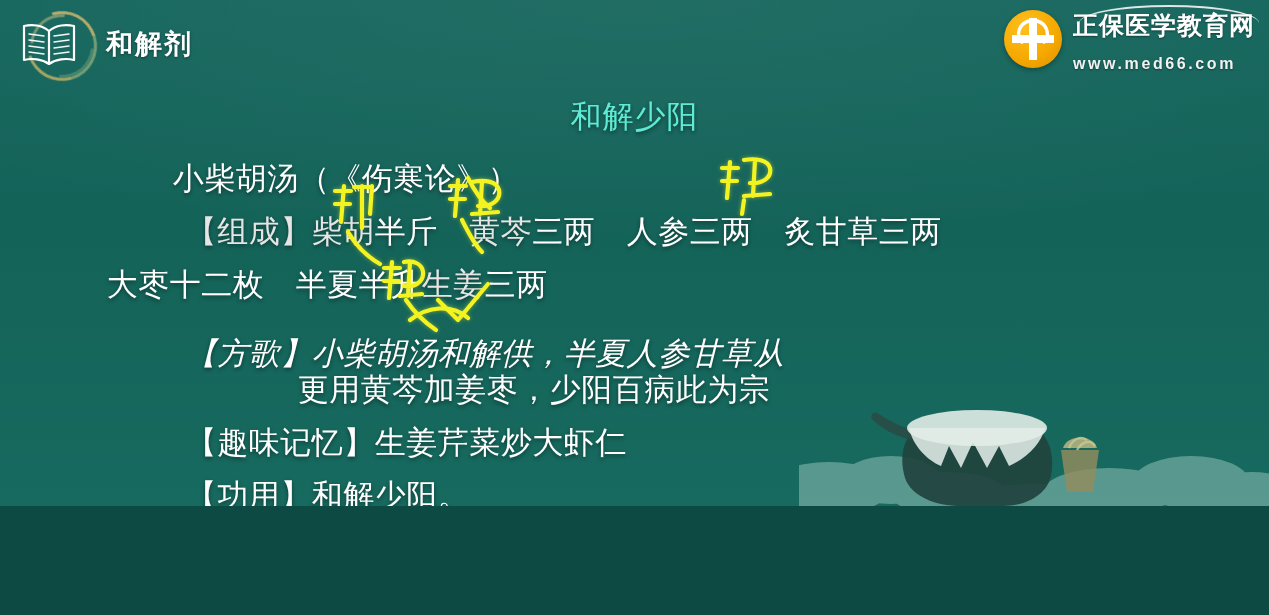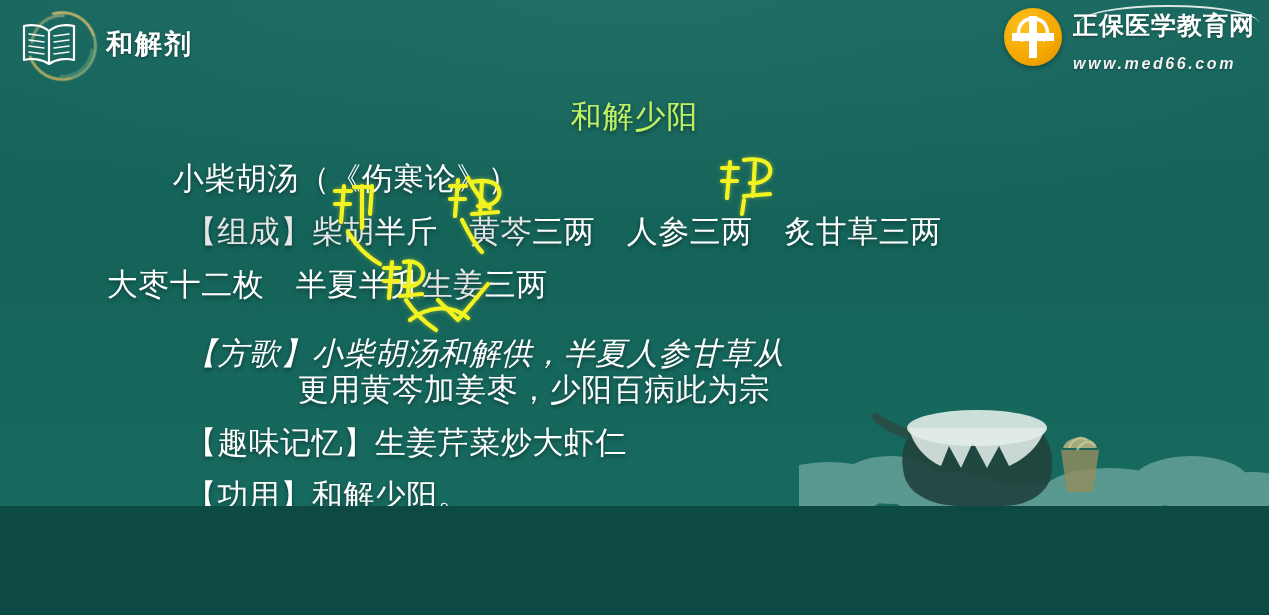--- a/index.html
+++ b/index.html
@@ -81,20 +81,21 @@
     letter-spacing: 2px;
     margin-left: 14px;
     text-shadow: 0 1px 3px rgba(0,0,0,0.45);
   }
 
   
   .brand {
     position: absolute;
     right: 14px; top: 8px;
     display: flex;
+    align-items: center;
     height: 62px;
     z-index: 6;
   }
   .brand-mark {
     position: relative;
     width: 58px; height: 58px;
     border-radius: 50%;
     background: radial-gradient(circle at 36% 30%, #ffc01f 0%, #f5a800 58%, #e08f00 100%);
     box-shadow: 0 2px 5px rgba(0,0,0,0.30);
     flex: 0 0 auto;
@@ -122,33 +123,32 @@
     border-top: 2px solid rgba(255,255,255,0.85);
     border-radius: 50% 50% 0 0 / 100% 100% 0 0;
   }
   .brand-url {
     color: #f2f2f2;
     font-size: 16px;
     font-weight: bold;
     letter-spacing: 2.6px;
     margin-top: 18px;
     text-shadow: 0 1px 2px rgba(0,0,0,0.4);
-    font-style: italic;
   }
 
   
   .slide-body {
     position: absolute;
     left: 0; top: 88px;
     width: 100%;
     z-index: 4;
   }
   .slide-title {
     text-align: center;
-    color: #bef264;
+    color: #5eead4;
     font-size: 31px;
     letter-spacing: 1px;
     margin: 8px 0 12px 0;
     text-shadow: 0 2px 4px rgba(0,0,0,0.45);
   }
   .line {
     color: #ffffff;
     font-size: 31px;
     letter-spacing: 0.5px;
     white-space: pre;

